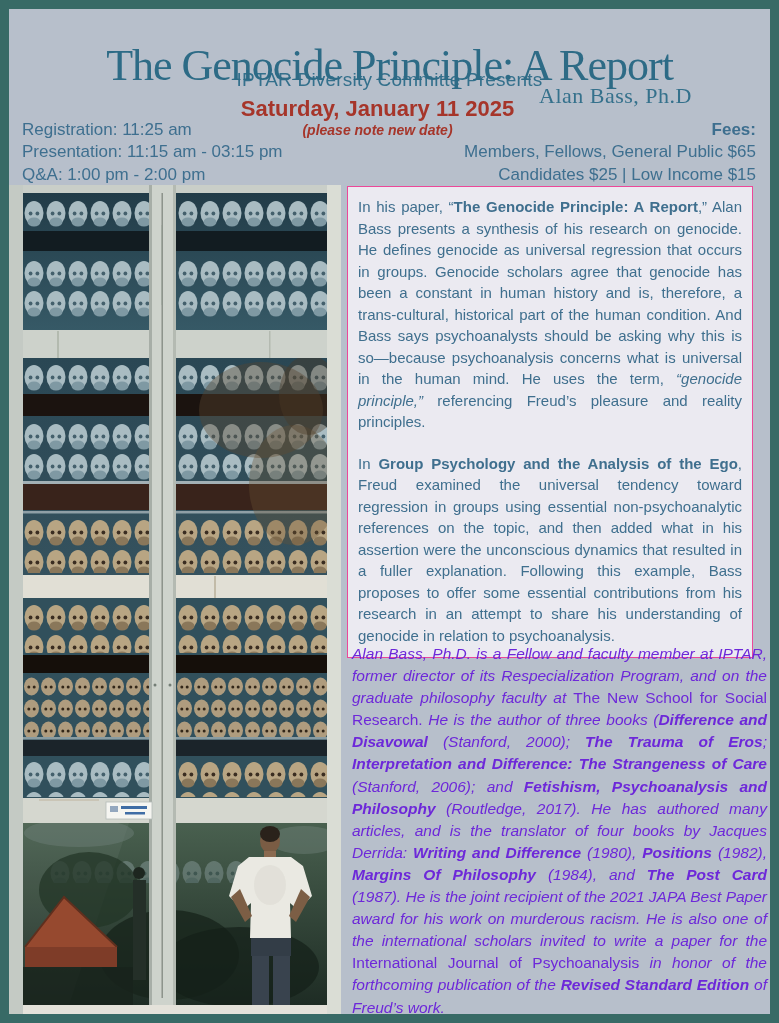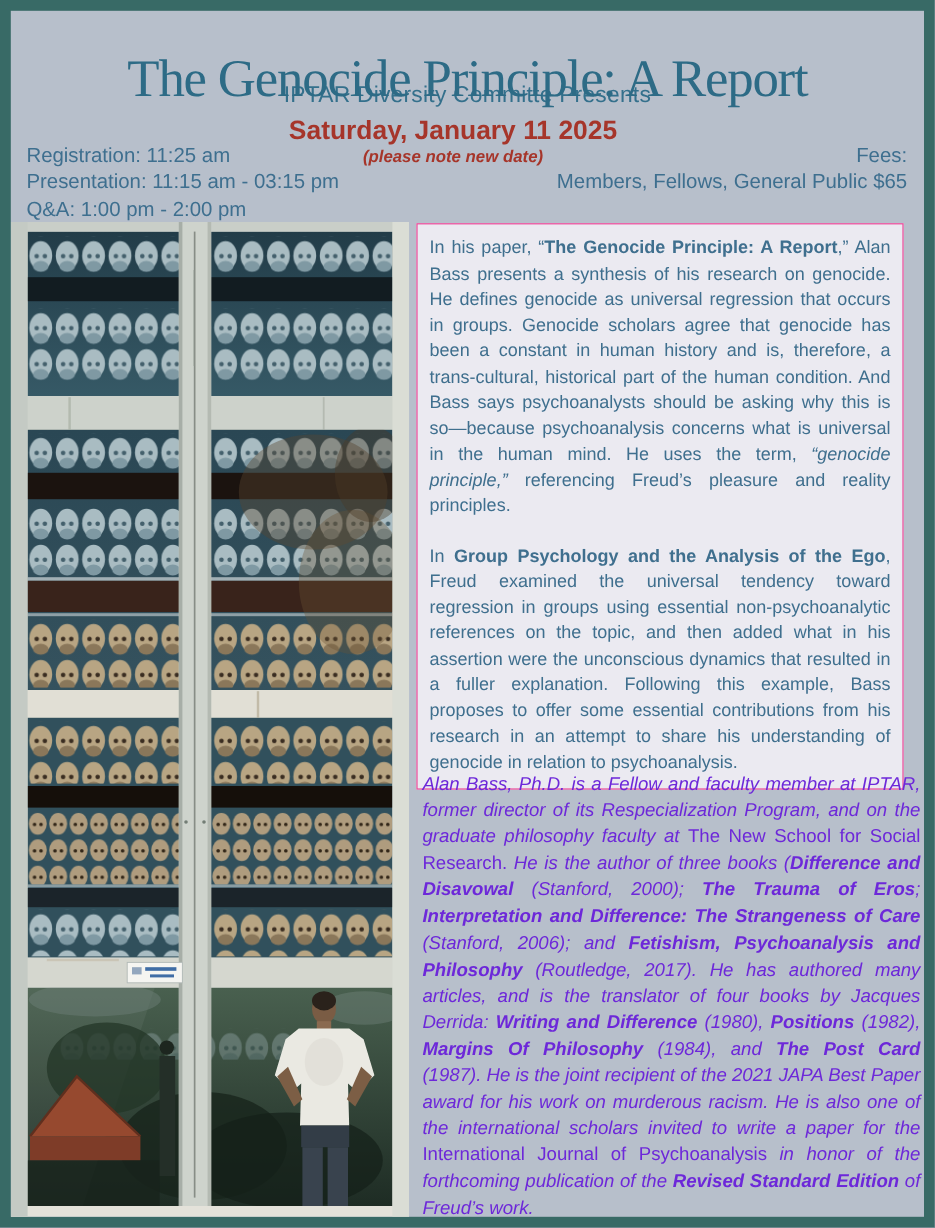--- a/index.html
+++ b/index.html
@@ -47,21 +47,21 @@
   
   .schedule {
     position: absolute; left: 13px; top: 110px;
     font-size: 17px; line-height: 22.4px; color: #3e6f8f;
   }
   .fees {
     position: absolute; right: 14px; top: 110px;
     text-align: right;
     font-size: 17px; line-height: 22.4px; color: #3e6f8f;
   }
-  .fees .fees-label { font-weight: 400; }
+  .fees .fees-label { font-weight: 700; }
 
   
   .photo {
     position: absolute; left: 0; top: 176px;
     width: 332px; height: 829px; display: block;
   }
 
   
   .abstract {
     position: absolute; left: 338px; top: 177px; width: 406px;
@@ -86,32 +86,34 @@
   .bio .seg-r  { font-style: normal; }
   .bio .seg-i  { font-style: italic; }
 </style>
 </head>
 <body>
 
 <div class="page">
 
   <div class="presents">IPTAR Diversity Committe Presents</div>
   <div class="title">The Genocide Principle: A Report</div>
+  <div class="speaker">Alan Bass, Ph.D</div>
   <div class="event-date">Saturday, January 11 2025</div>
   <div class="date-note">(please note new date)</div>
 
   <div class="schedule">
     <div>Registration: 11:25 am</div>
     <div>Presentation: 11:15 am - 03:15 pm</div>
     <div>Q&amp;A: 1:00 pm - 2:00 pm</div>
   </div>
 
   <div class="fees">
     <div class="fees-label">Fees:</div>
     <div>Members, Fellows, General Public $65</div>
+    <div>Candidates $25 | Low Income $15</div>
   </div>
 
   <svg class="photo" viewBox="0 0 332 829" xmlns="http://www.w3.org/2000/svg" aria-hidden="true">
     <defs>
       <pattern id="sp" width="22" height="30" patternUnits="userSpaceOnUse">
         <ellipse cx="11" cy="16" rx="9.5" ry="12" fill="#a9bcc2"></ellipse>
         <ellipse cx="11" cy="25" rx="6.5" ry="4.5" fill="#7f99a3"></ellipse>
         <circle cx="7.6" cy="16.5" r="1.9" fill="#44606c"></circle>
         <circle cx="14.4" cy="16.5" r="1.9" fill="#44606c"></circle>
       </pattern>

